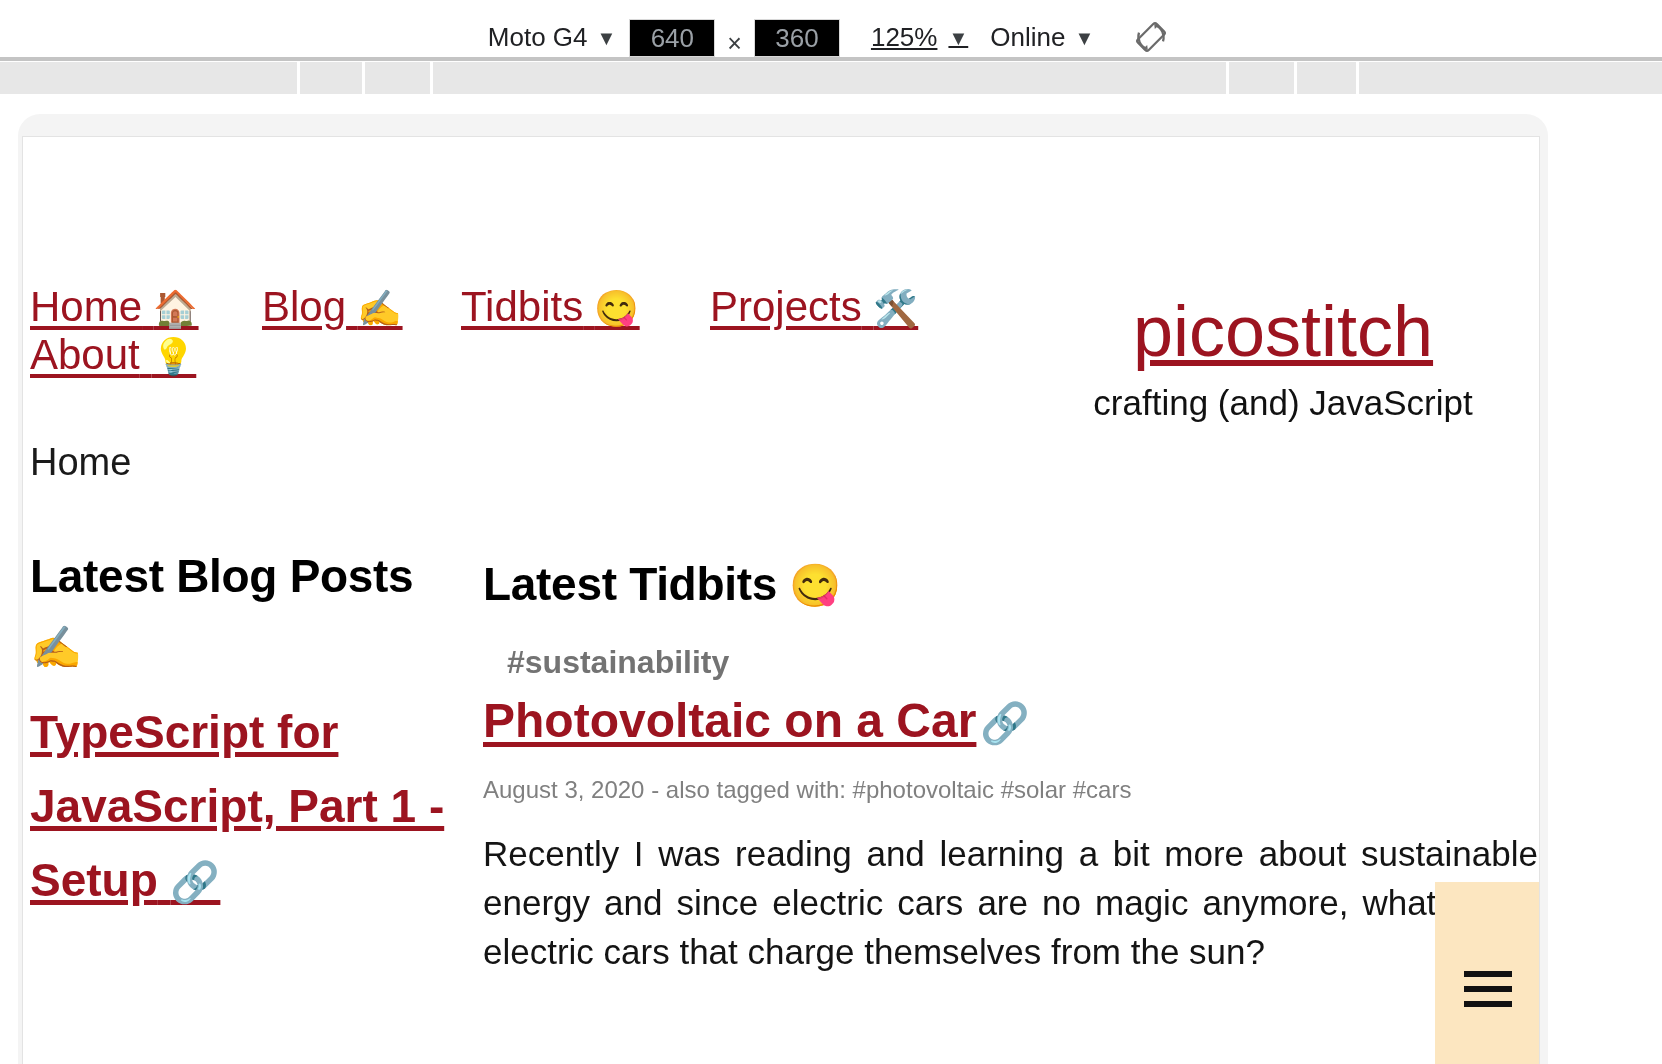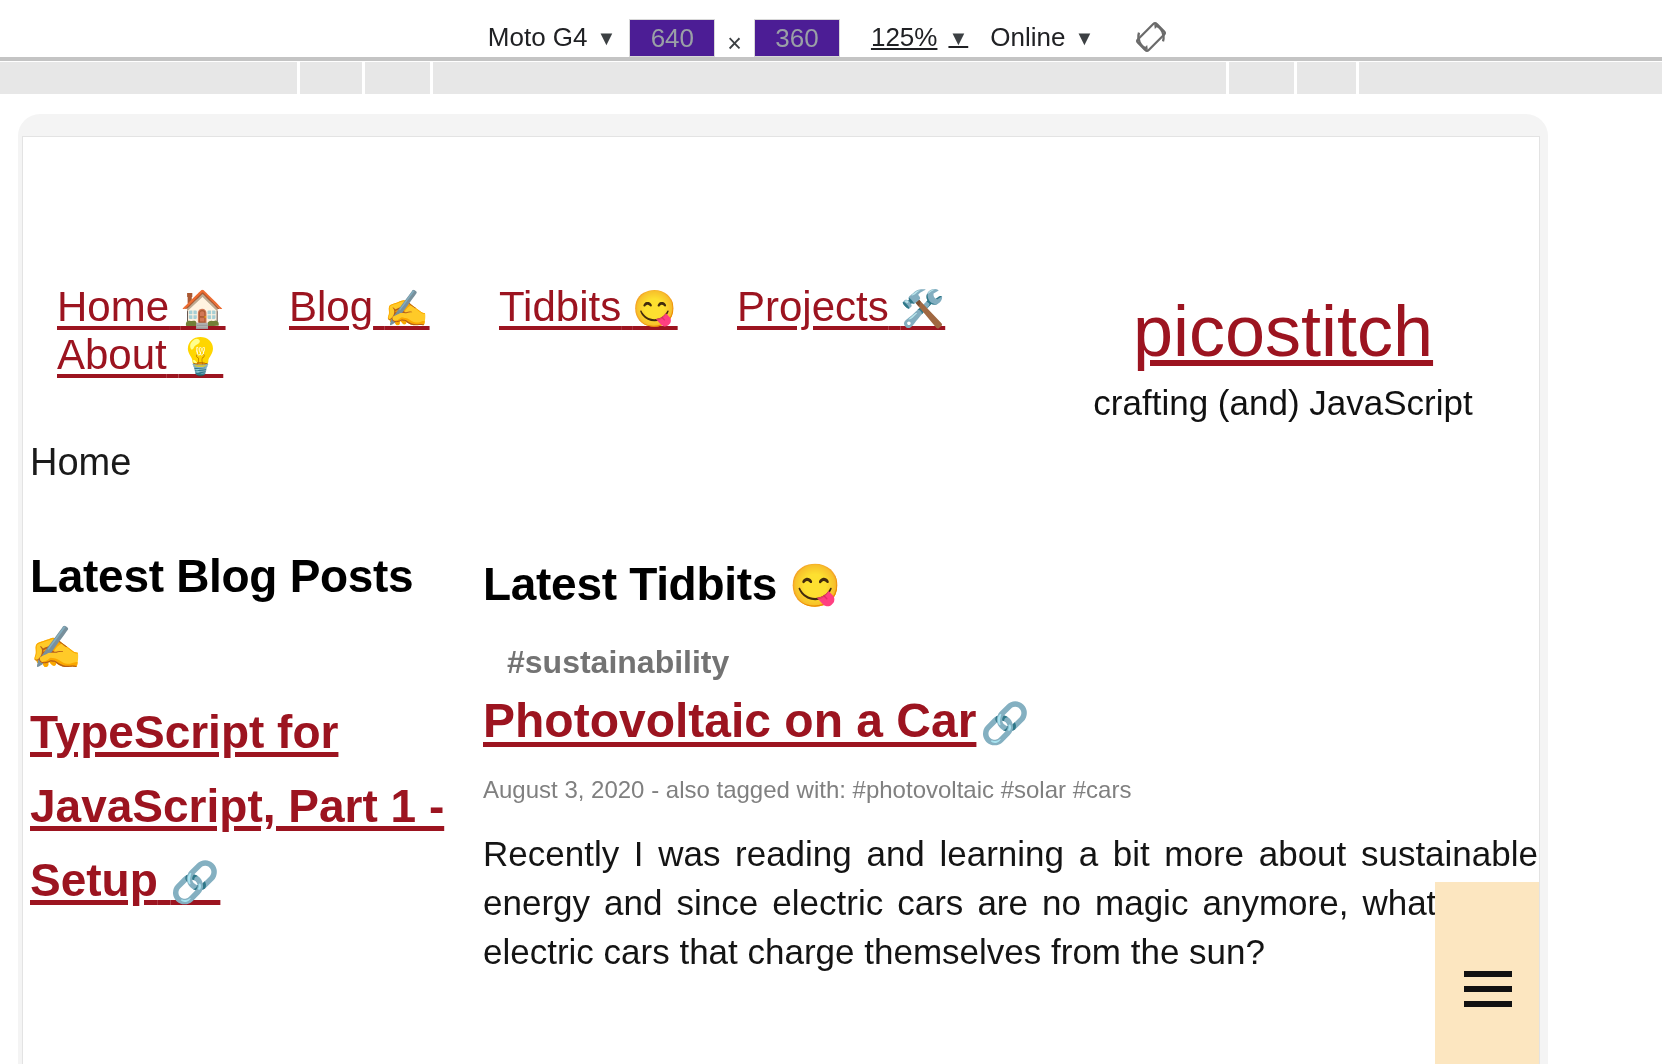--- a/index.html
+++ b/index.html
@@ -35,21 +35,21 @@
   .caret {
     display: inline-block;
     font-size: 20px;
     line-height: 1;
     transform: translateY(1px);
     color: #3c4043;
   }
   .dim-input {
     width: 86px; height: 38px;
     border: 1px solid #d8d8d8;
-    background: #4c1d95;
+    background: #000000;
     color: #9aa0a6;
     font-size: 26px;
     font-family: "Liberation Sans", sans-serif;
     text-align: center;
     line-height: 36px;
     margin: 0 3px;
   }
   .dim-x {
     font-size: 25px;
     color: #3c4043;
@@ -120,26 +120,25 @@
   .nav-link {
     display: inline-block;
     color: #9c1420;
     text-decoration: underline;
     text-decoration-thickness: 4px;
     text-underline-offset: 5px;
     font-size: 42px;
     line-height: 60px;
     white-space: nowrap;
     cursor: pointer;
-    margin-left: 27px;
   }
   .nav-emoji { font-size: 36px; }
   .nav-slot-1 { position: absolute; left: 0;    top: 0; }
   .nav-slot-2 { position: absolute; left: 232px; top: 0; }
-  .nav-slot-3 { position: absolute; left: 442px; top: 0; text-align: center; }
+  .nav-slot-3 { position: absolute; left: 431px; top: 0; text-align: center; }
   .nav-slot-4 { position: absolute; left: 680px; top: 0; }
   .nav-slot-5 { position: absolute; left: 0;    top: 48px; }
 
   .brand-block {
     position: absolute;
     left: 1000px; top: 155px;
     width: 520px;
     text-align: center;
   }
   .brand-title {

